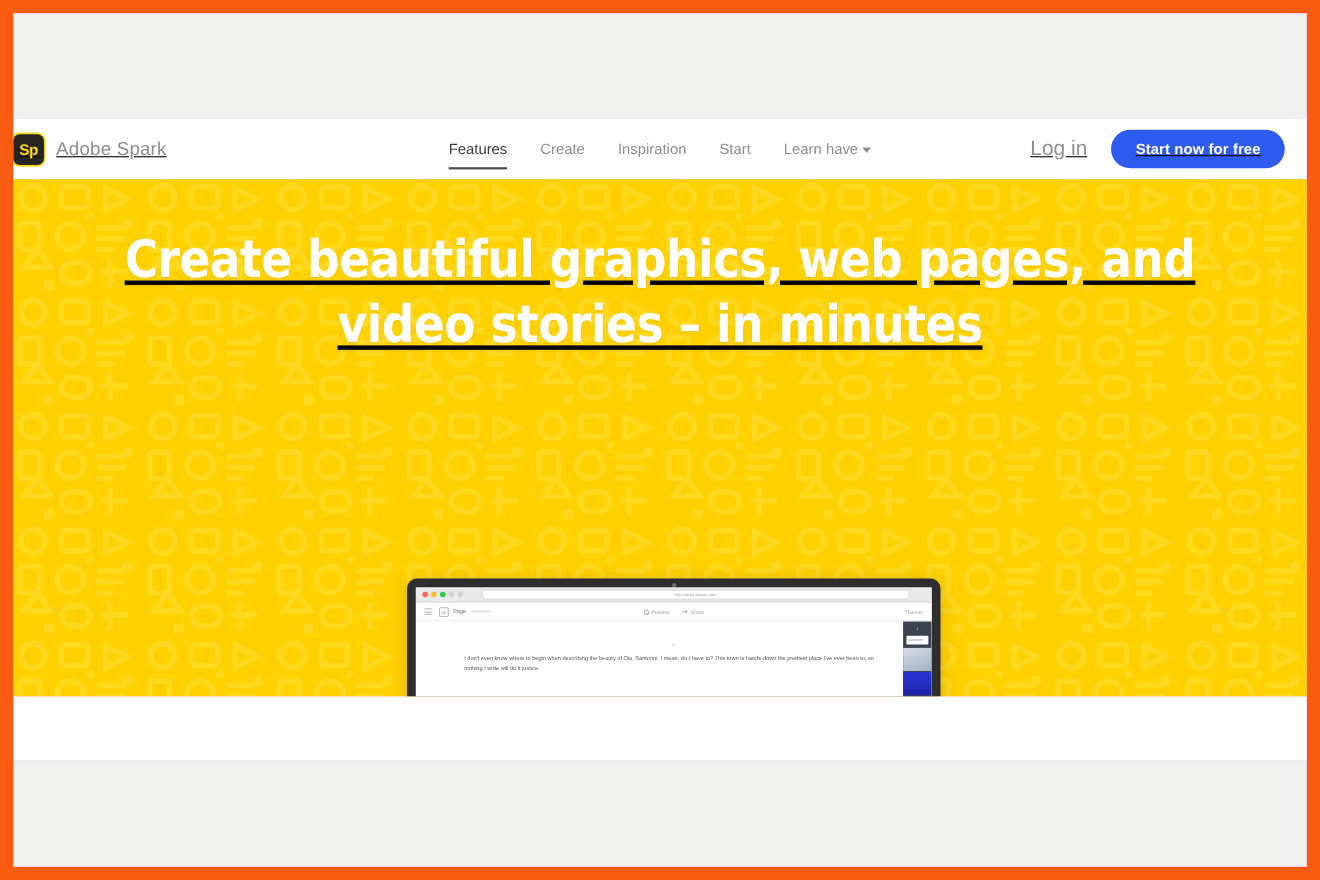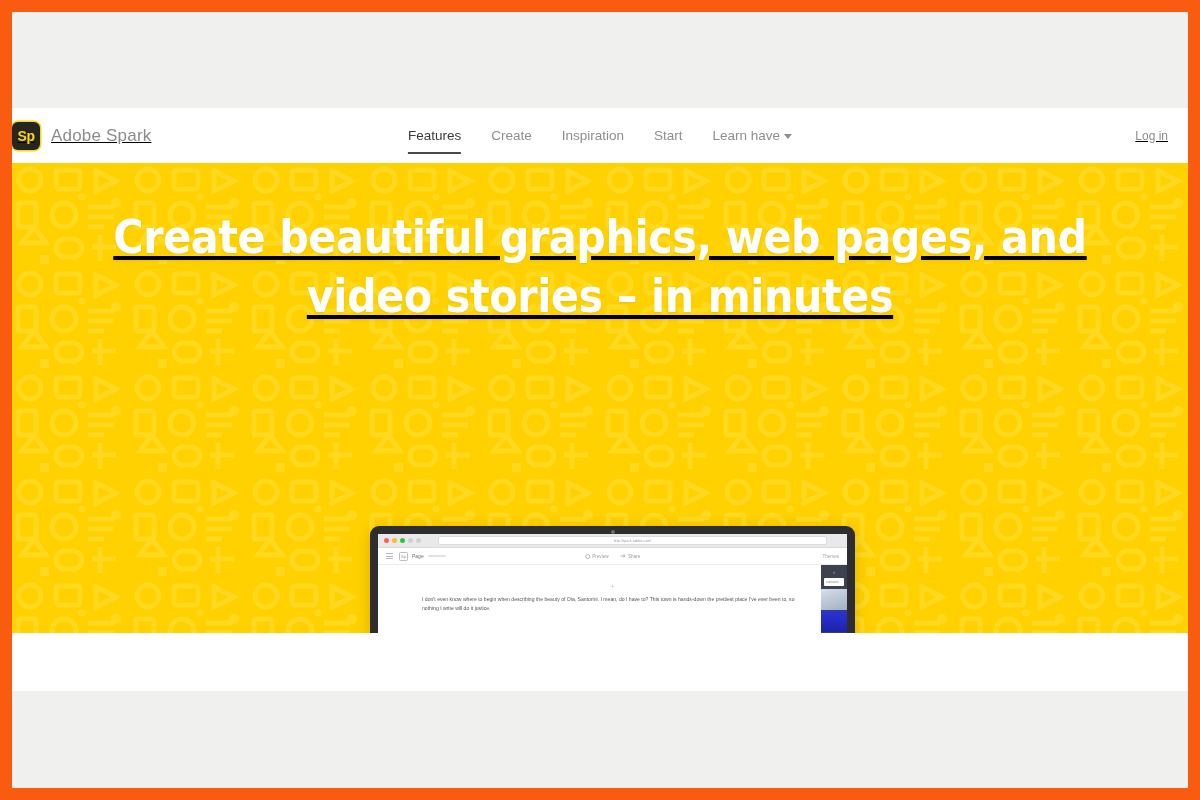--- a/index.html
+++ b/index.html
@@ -52,21 +52,21 @@
     height:2px; background:#4A4A4A;
   }
   .caret {
     display:inline-block; margin-left:4px;
     border-left:4px solid transparent; border-right:4px solid transparent;
     border-top:5px solid #8E8E8E; vertical-align:middle;
   }
   .navright {
     margin-left:auto; display:flex; align-items:center; gap:22px;
   }
-  .login { font-size:12px; color:#8E8E8E; cursor:pointer;text-align:center; }
+  .login { font-size:19px; color:#8E8E8E; cursor:pointer;text-align:center; }
   .cta {
     background:#2E5BEF; color:#fff; border:none; border-radius:20px;
     padding:10px 22px; font-size:13.5px; font-weight:bold; cursor:pointer;
     font-family:"Liberation Sans", sans-serif;
     letter-spacing:0.1px;
   }
 
   
   .hero {
     height:470px; position:relative; overflow:hidden;
@@ -179,20 +179,21 @@
         <div class="navlink">
           <span>Start</span>
         </div>
         <div class="navlink">
           <span>Learn have</span><span class="caret"></span>
         </div>
       </div>
 
       <div class="navright">
         <div class="login">Log in</div>
+        <button class="cta">Start now for free</button>
       </div>
     </div>
 
     <div class="hero">
       <svg class="pattern" viewBox="0 0 1176 470" preserveAspectRatio="xMidYMid slice">
         <defs>
           <pattern id="doodles" width="118" height="104" patternUnits="userSpaceOnUse">
             <g fill="none" stroke="#FFE44D" stroke-width="5">
               <circle cx="18" cy="17" r="11"></circle>
               <rect x="44" y="7" width="24" height="19" rx="3"></rect>

